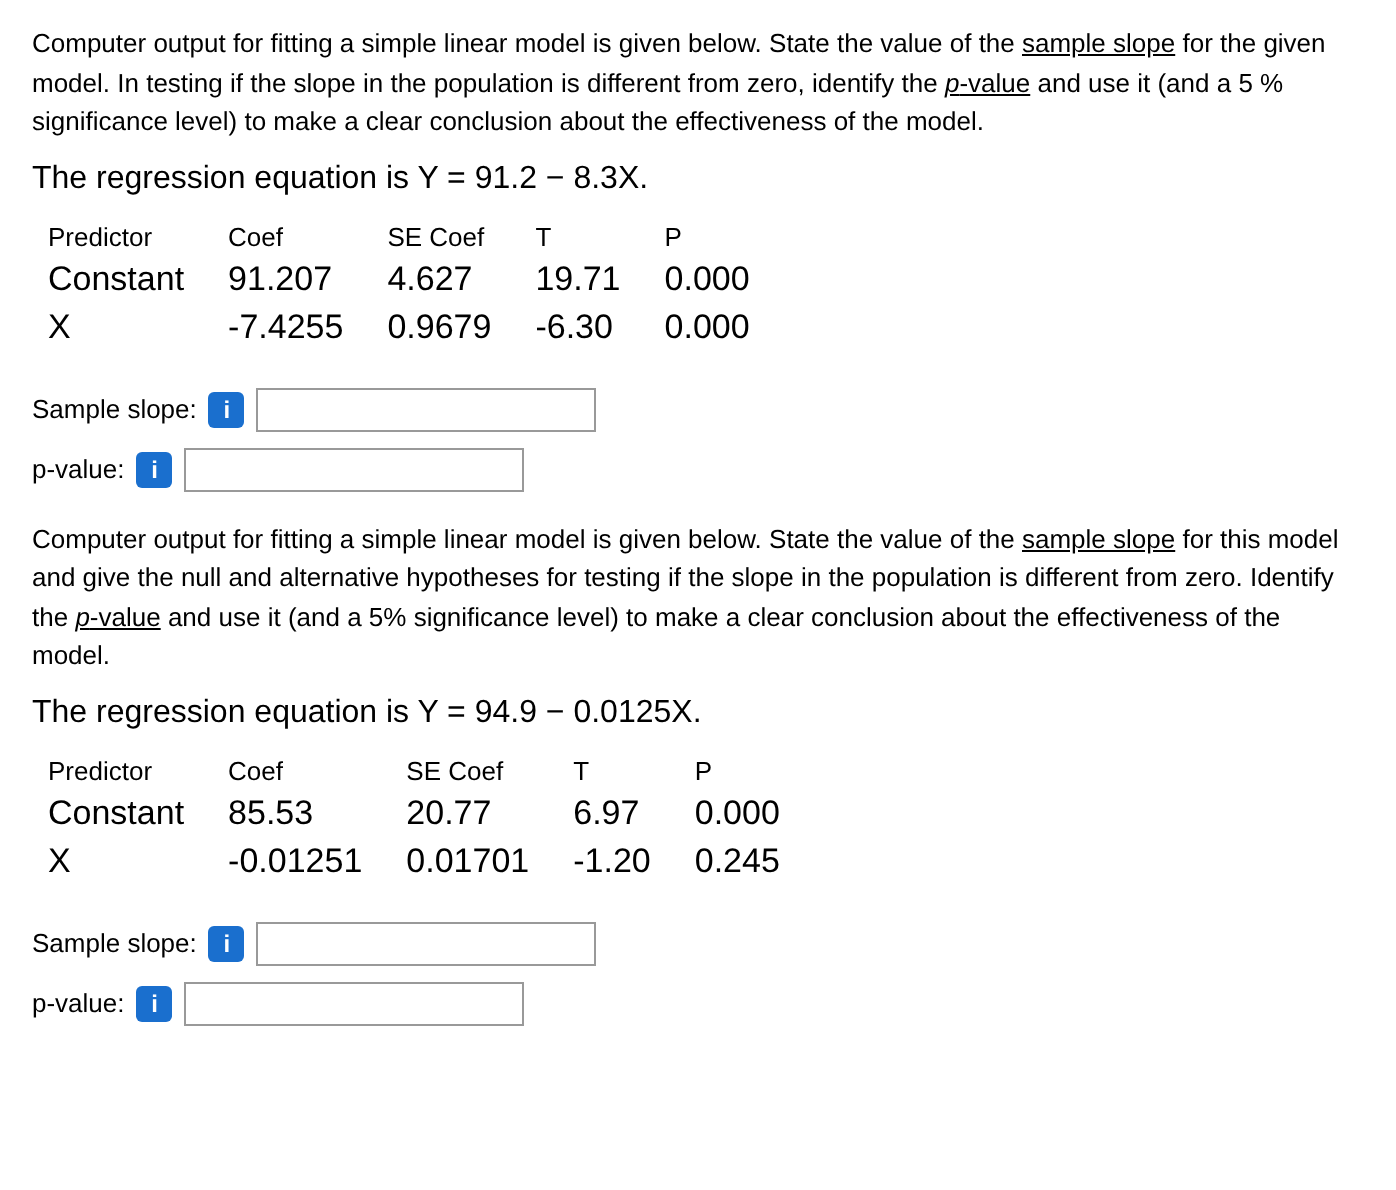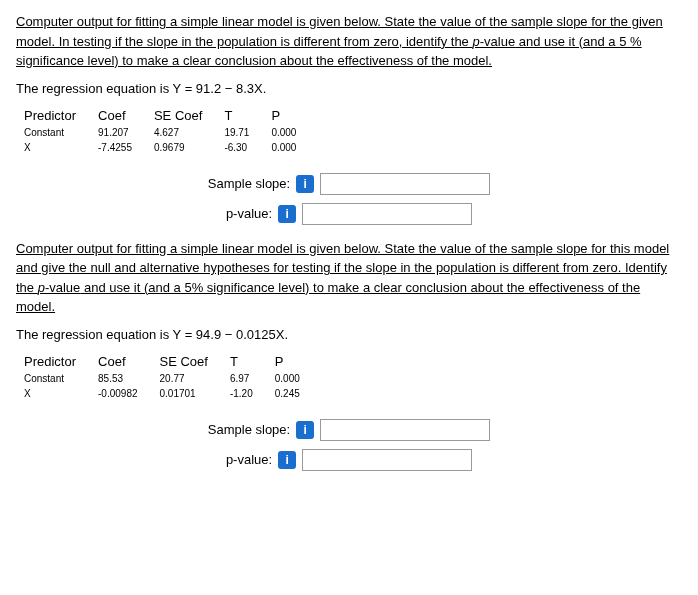--- a/index.html
+++ b/index.html
@@ -7,50 +7,48 @@
       font-family: Arial, sans-serif;
       font-size: 13px;
       color: #000;
       background: #fff;
       width: 698px;
       padding: 12px 16px;
     }
     .paragraph {
       line-height: 1.5;
       margin-bottom: 10px;
-      text-decoration: underline;
     }
     .equation {
       margin: 8px 0 10px 0;
-      font-size: 13px;
+      font-size: 16px;
     }
     .table-section {
       margin-bottom: 8px;
     }
     table {
       border-collapse: collapse;
       margin-left: 4px;
     }
     table th {
       font-weight: normal;
       padding: 2px 18px 2px 4px;
       text-align: left;
       font-size: 13px;
     }
     table td {
       padding: 2px 18px 2px 4px;
       text-align: left;
-      font-size: 10px;
+      font-size: 17px;
     }
     .input-row {
       display: flex;
       align-items: center;
       margin-bottom: 8px;
       margin-top: 6px;
-      justify-content: center;
     }
     .input-label {
       font-size: 13px;
       margin-right: 6px;
       white-space: nowrap;
     }
     .info-btn {
       display: inline-flex;
       align-items: center;
       justify-content: center;
@@ -168,21 +166,21 @@
     <tbody>
       <tr>
         <td>Constant</td>
         <td>85.53</td>
         <td>20.77</td>
         <td>6.97</td>
         <td>0.000</td>
       </tr>
       <tr>
         <td>X</td>
-        <td>-0.00982</td>
+        <td>-0.01251</td>
         <td>0.01701</td>
         <td>-1.20</td>
         <td>0.245</td>
       </tr>
     </tbody>
   </table>
 </div>
 
 <div class="section-gap"></div>
 

